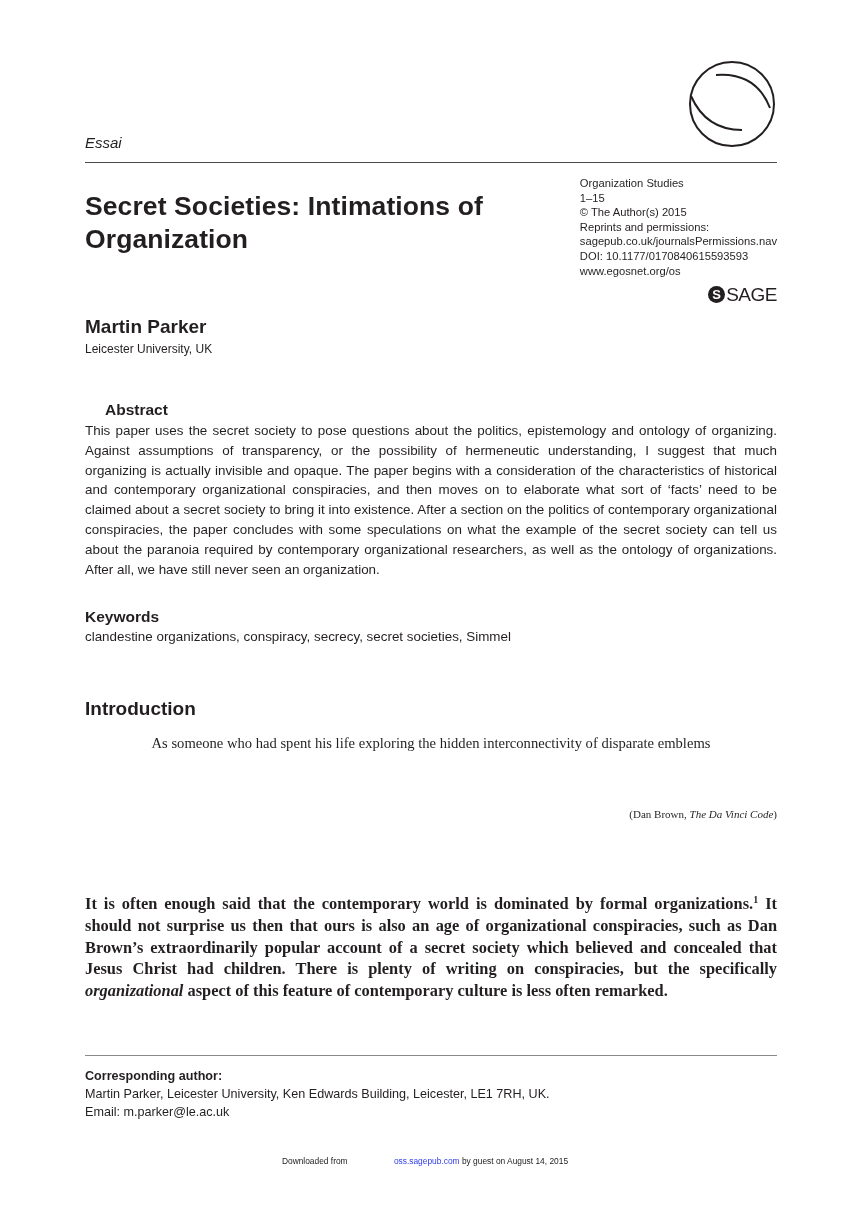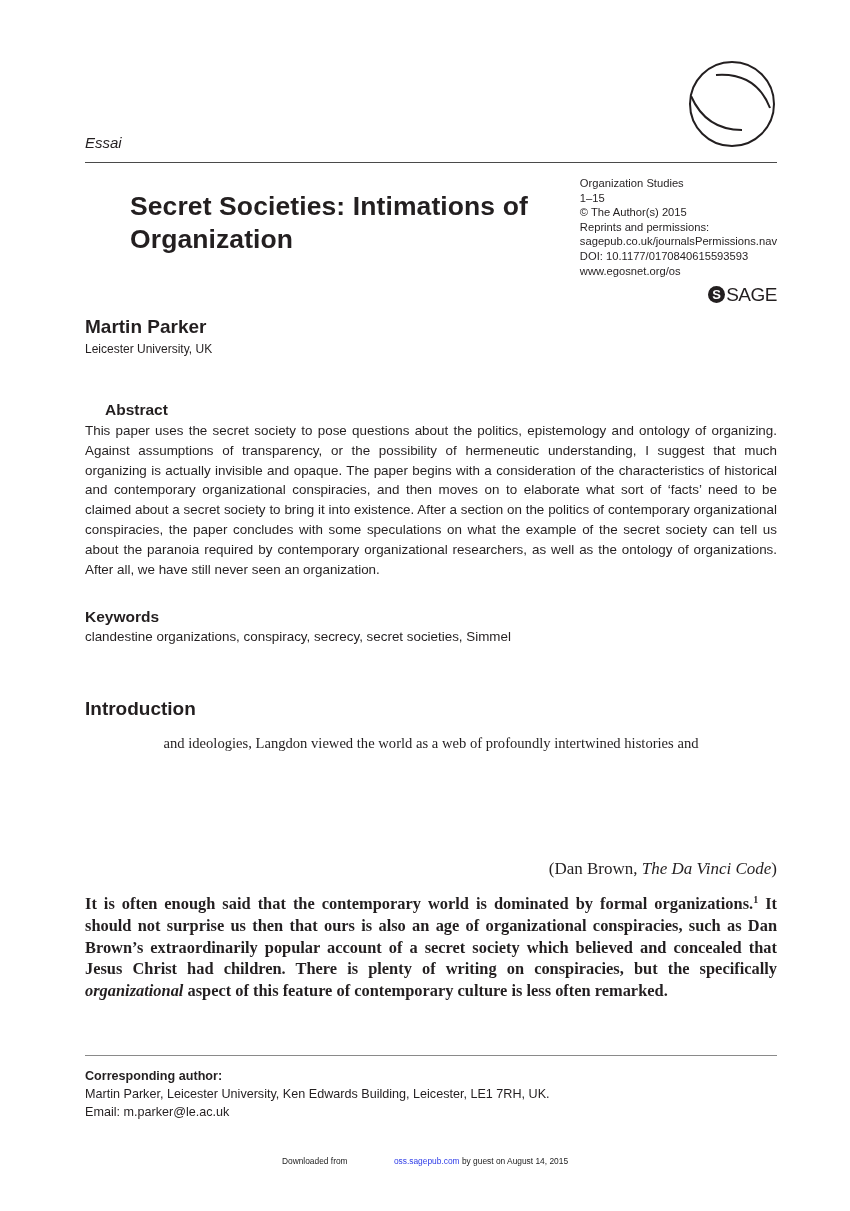--- a/index.html
+++ b/index.html
@@ -6,40 +6,40 @@
     body { width: 850px; height: 1211px; position: relative; overflow: hidden; color: #231f20; }
     .abs { position: absolute; }
     .sans { font-family: "Liberation Sans", "DejaVu Sans", sans-serif; }
     .serif { font-family: "Liberation Serif", "DejaVu Serif", serif; }
 
     #logo-circle { left: 686px; top: 58px; width: 92px; height: 92px; }
 
     #section-label { left: 85px; top: 134px; font-size: 15px; font-style: italic; }
     #top-rule { left: 85px; top: 162px; width: 692px; height: 0; border-top: 1.3px solid #4a4a4a; }
 
-    #title { left: 85px; top: 190px; width: 460px; font-size: 26.5px; font-weight: bold; line-height: 33px; letter-spacing: 0.1px; margin-left: 45px; }
+    #title { left: 85px; top: 190px; width: 460px; font-size: 26.5px; font-weight: bold; line-height: 33px; letter-spacing: 0.1px; }
 
     #journal-meta { right: 73px; top: 176px; text-align: left; font-size: 11.2px; line-height: 14.6px; }
     #journal-meta div { white-space: nowrap; }
     #sage-logo { right: 73px; top: 285px; display: flex; align-items: center; gap: 1px; }
     #sage-s { width: 17px; height: 17px; border-radius: 50%; background: #231f20; color: #fff; font-size: 13px; font-weight: bold; display: flex; align-items: center; justify-content: center; line-height: 1; }
     #sage-text { font-size: 19px; letter-spacing: -0.5px; line-height: 19px; }
 
     #author-name { left: 85px; top: 316px; font-size: 19px; font-weight: bold; }
     #author-affil { left: 85px; top: 342px; font-size: 12px; }
 
     #abstract-heading { left: 85px; top: 401px; font-size: 15.5px; font-weight: bold; margin-left: 20px; }
     #abstract-body { left: 85px; top: 421px; width: 692px; font-size: 13.4px; line-height: 19.8px; text-align: justify; }
 
     #keywords-heading { left: 85px; top: 608px; font-size: 15.5px; font-weight: bold; }
     #keywords-body { left: 85px; top: 629px; font-size: 13.4px; }
 
     #intro-heading { left: 85px; top: 698px; font-size: 19px; font-weight: bold; }
     #epigraph { left: 100px; top: 733px; width: 662px; font-size: 14.6px; line-height: 20px; text-align: center; }
-    #epigraph-source { right: 73px; top: 859px; font-size: 17px; }
+    #epigraph-source { right: 73px; top: 808px; font-size: 11px; }
 
     #body-para { left: 85px; top: 893px; width: 692px; font-size: 16.4px; line-height: 21.8px; text-align: justify; font-weight: bold; }
     #body-para sup { font-size: 10px; line-height: 0; vertical-align: super; }
 
     #footnote-rule { left: 85px; top: 1055px; width: 692px; height: 0; border-top: 1px solid #8a8a8a; }
     #corr-heading { left: 85px; top: 1069px; font-size: 12.6px; font-weight: bold; }
     #corr-address { left: 85px; top: 1087px; font-size: 12.6px; }
     #corr-email { left: 85px; top: 1105px; font-size: 12.6px; }
 
     #download-note { left: 0; width: 850px; top: 1156px; text-align: center; font-size: 8.4px; color: #222; }
@@ -78,21 +78,21 @@
 
 <div id="abstract-heading" class="abs sans">Abstract</div>
 <div id="abstract-body" class="abs sans">This paper uses the secret society to pose questions about the politics, epistemology and ontology of organizing. Against assumptions of transparency, or the possibility of hermeneutic understanding, I suggest that much organizing is actually invisible and opaque. The paper begins with a consideration of the characteristics of historical and contemporary organizational conspiracies, and then moves on to elaborate what sort of ‘facts’ need to be claimed about a secret society to bring it into existence. After a section on the politics of contemporary organizational conspiracies, the paper concludes with some speculations on what the example of the secret society can tell us about the paranoia required by contemporary organizational researchers, as well as the ontology of organizations. After all, we have still never seen an organization.</div>
 
 <div id="keywords-heading" class="abs sans">Keywords</div>
 <div id="keywords-body" class="abs sans">clandestine organizations, conspiracy, secrecy, secret societies, Simmel</div>
 
 <div id="intro-heading" class="abs sans">Introduction</div>
 
 <div id="epigraph" class="abs serif">
-  <div><span>and ideologies, Langdon viewed the world as a web of profoundly intertwined histories and</span></div>
+  <div><span>As someone who had spent his life exploring the hidden interconnectivity of disparate emblems</span></div>
 </div>
 <div id="epigraph-source" class="abs serif"><span>(Dan Brown, </span><i>The Da Vinci Code</i><span>)</span></div>
 
 <div id="body-para" class="abs serif"><span>It is often enough said that the contemporary world is dominated by formal organizations.</span><sup>1</sup><span> It should not surprise us then that ours is also an age of organizational conspiracies, such as Dan Brown’s extraordinarily popular account of a secret society which believed and concealed that Jesus Christ had children. There is plenty of writing on conspiracies, but the specifically </span><i>organizational</i><span> aspect of this feature of contemporary culture is less often remarked.</span></div>
 
 <div id="footnote-rule" class="abs"></div>
 <div id="corr-heading" class="abs sans">Corresponding author:</div>
 <div id="corr-address" class="abs sans">Martin Parker, Leicester University, Ken Edwards Building, Leicester, LE1 7RH, UK.</div>
 <div id="corr-email" class="abs sans">Email: m.parker@le.ac.uk</div>
 

